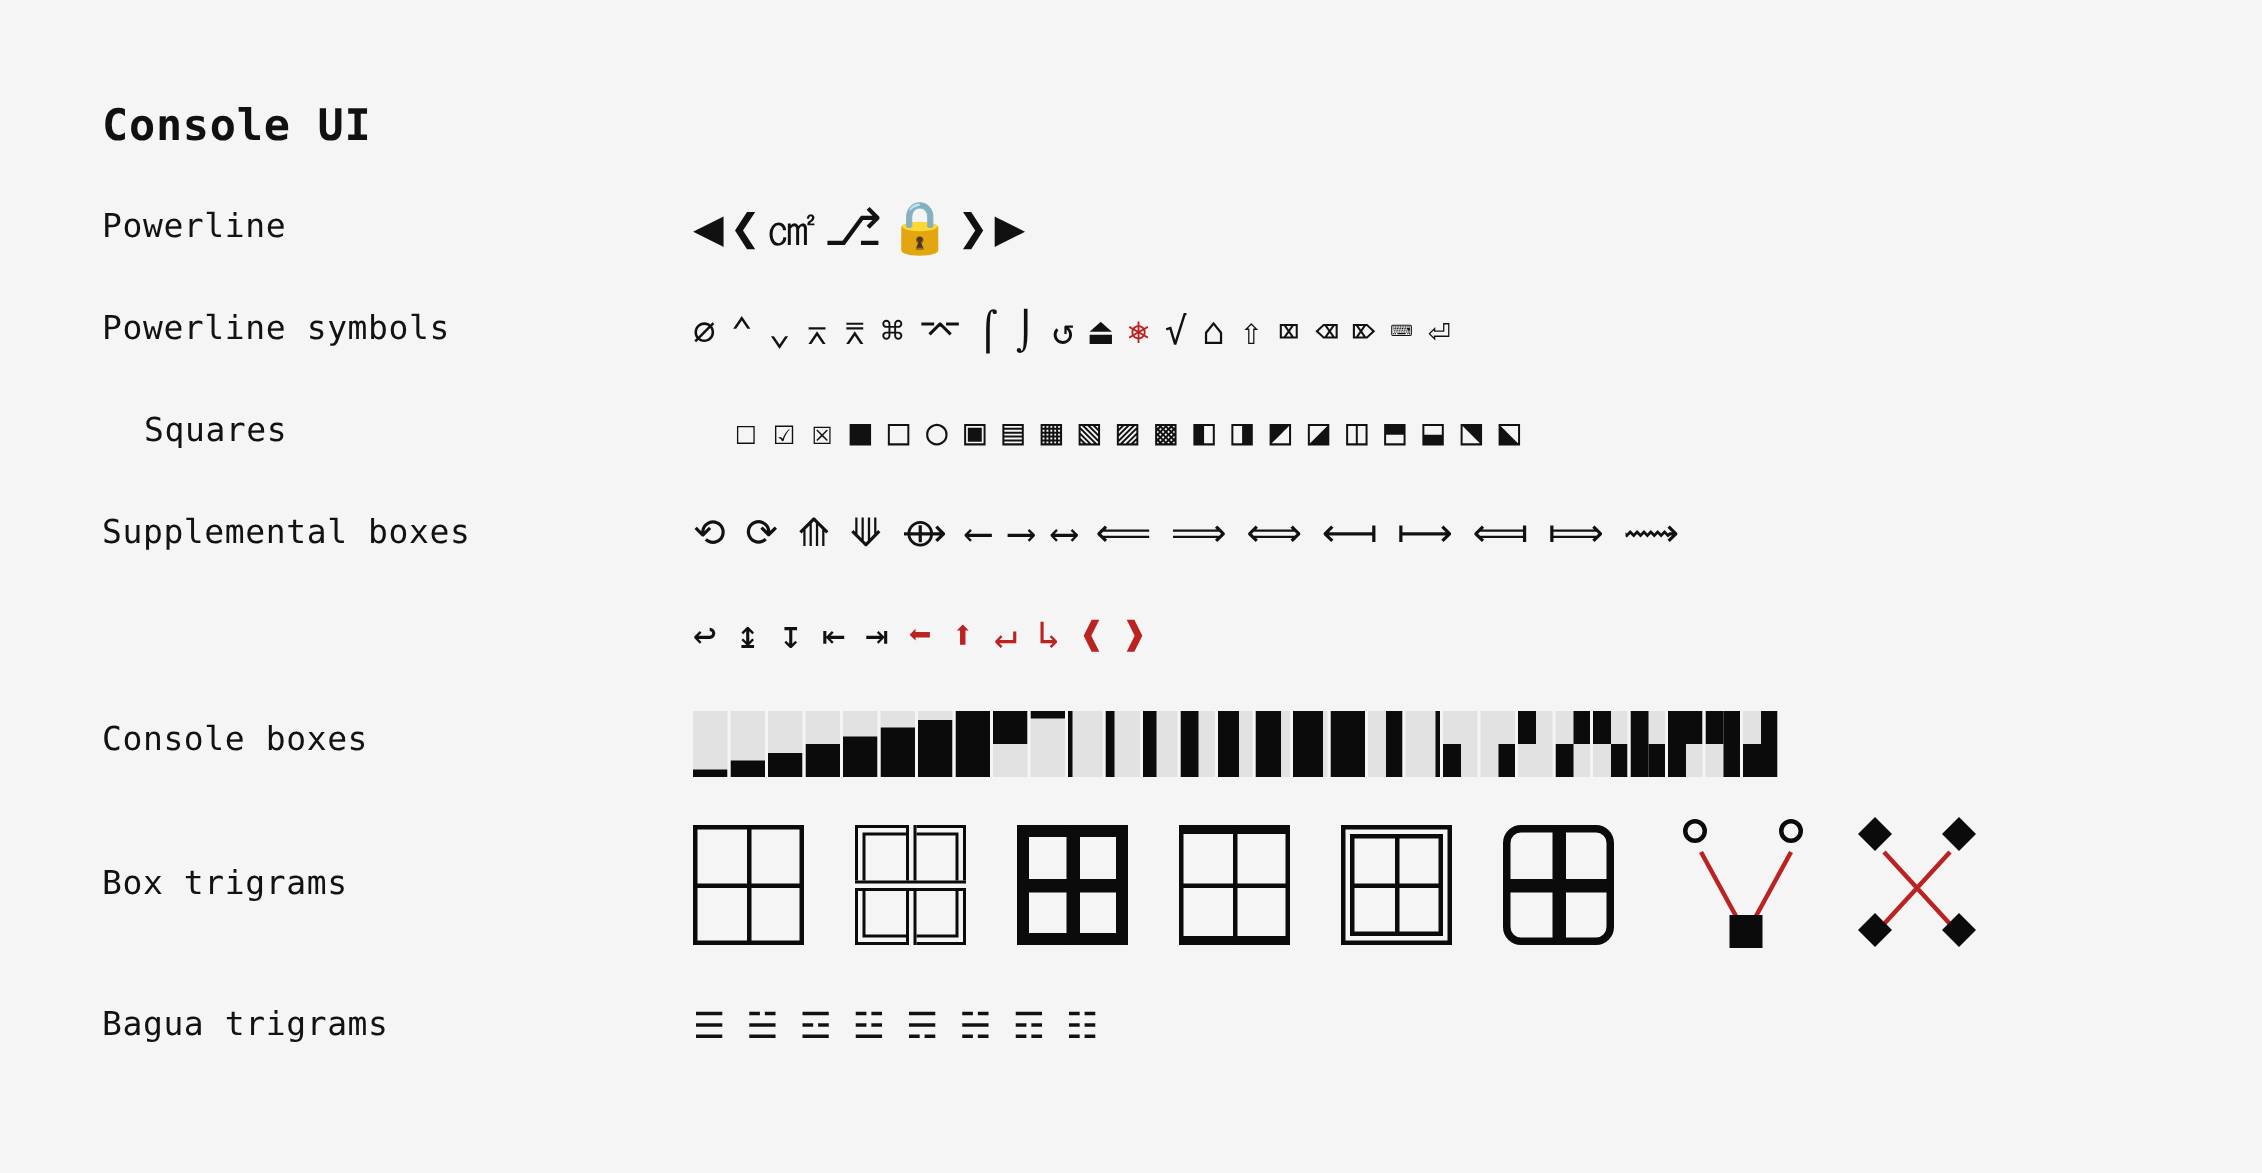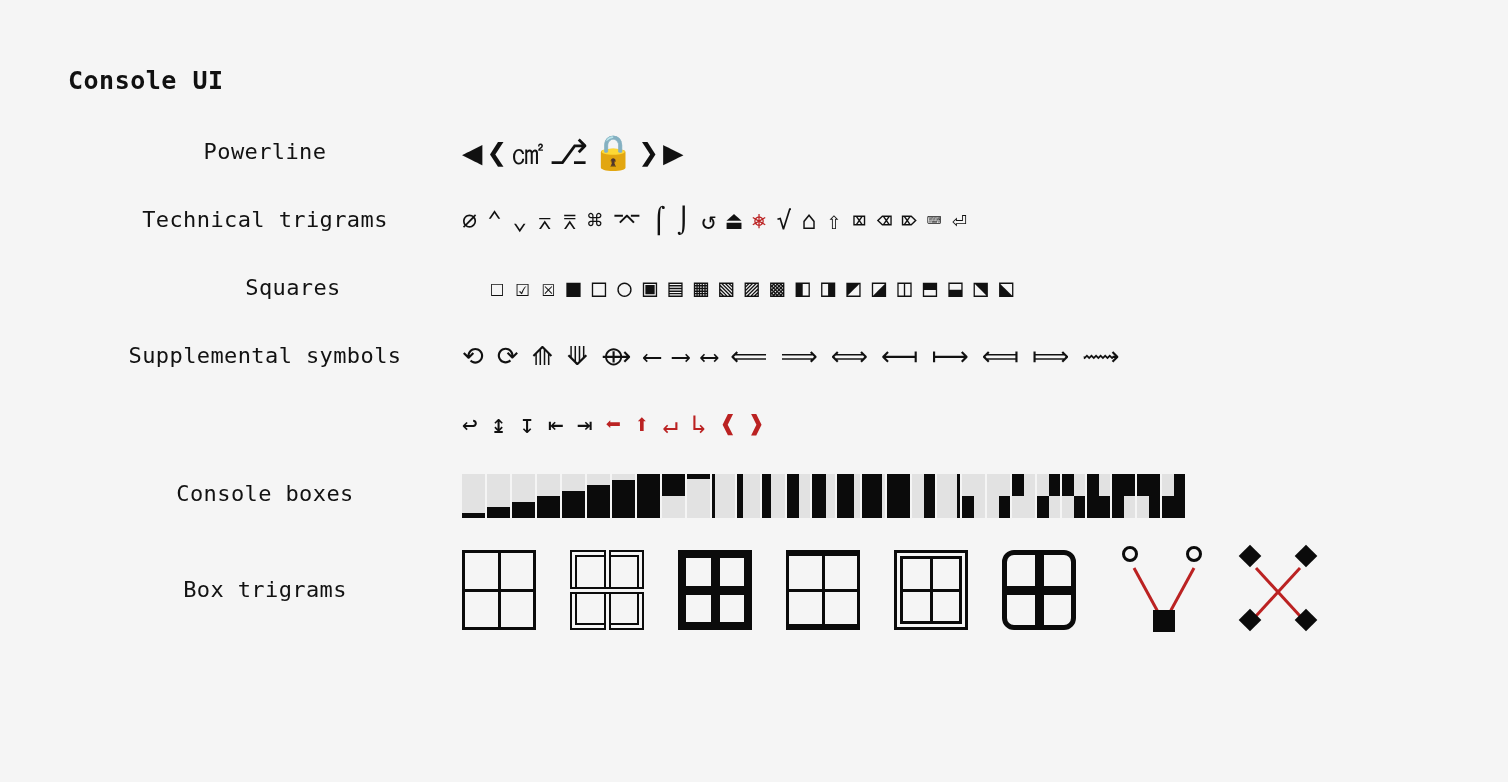--- a/index.html
+++ b/index.html
@@ -21,40 +21,39 @@
     height: 782px;
     box-sizing: border-box;
     padding: 62px 0 0 0;
   }
 
   .page-title {
     position: absolute;
     left: 68px;
     top: 66px;
     font-family: "DejaVu Sans Mono", "Liberation Mono", monospace;
-    font-size: 25px;
+    font-size: 29px;
     font-weight: bold;
     letter-spacing: 0.5px;
     color: #111111;
     white-space: nowrap;
   }
 
   .rows {
     position: absolute;
     left: 0;
     top: 118px;
     width: 1508px;
   }
 
   .row {
     position: relative;
     display: flex;
     align-items: flex-start;
     width: 1508px;
-    text-align: center;
   }
 
   .row-label {
     box-sizing: border-box;
     width: 462px;
     padding-left: 68px;
     font-family: "DejaVu Sans Mono", "Liberation Mono", monospace;
     font-size: 22px;
     font-weight: normal;
     letter-spacing: 0.4px;
@@ -206,21 +205,21 @@
           <span class="glyph">❮</span>
           <span class="glyph">㎠</span>
           <span class="glyph">⎇</span>
           <span class="glyph">🔒</span>
           <span class="glyph">❯</span>
           <span class="glyph">▶</span>
         </div>
     </div>
 
     <div class="row row-technical">
-      <div class="row-label">Technical trigrams</div>
+      <div class="row-label">Powerline symbols</div>
       <div class="row-specimens">
           <span class="glyph">⌀</span>
           <span class="glyph">⌃</span>
           <span class="glyph">⌄</span>
           <span class="glyph">⌅</span>
           <span class="glyph">⌆</span>
           <span class="glyph">⌘</span>
           <span class="glyph">⌤</span>
           <span class="glyph">⌠</span>
           <span class="glyph">⌡</span>
@@ -259,21 +258,21 @@
           <span class="glyph">◪</span>
           <span class="glyph">◫</span>
           <span class="glyph">⬒</span>
           <span class="glyph">⬓</span>
           <span class="glyph">⬔</span>
           <span class="glyph">⬕</span>
         </div>
     </div>
 
     <div class="row row-arrows1">
-      <div class="row-label">Supplemental symbols</div>
+      <div class="row-label">Supplemental boxes</div>
       <div class="row-specimens">
           <span class="glyph">⟲</span>
           <span class="glyph">⟳</span>
           <span class="glyph">⟰</span>
           <span class="glyph">⟱</span>
           <span class="glyph">⟴</span>
           <span class="glyph">⟵</span>
           <span class="glyph">⟶</span>
           <span class="glyph">⟷</span>
           <span class="glyph">⟸</span>
@@ -462,15 +461,28 @@
             <line x1="72" y1="26" x2="28" y2="74" stroke="#bb2222" stroke-width="3"></line>
           </svg>
           <span class="nd dia" style="left:14px;top:6px;"></span>
           <span class="nd dia" style="left:70px;top:6px;"></span>
           <span class="nd dia" style="left:14px;top:70px;"></span>
           <span class="nd dia" style="left:70px;top:70px;"></span>
         </div>
       </div>
     </div>
 
+    <div class="row row-bagua">
+      <div class="row-label">Bagua trigrams</div>
+      <div class="row-specimens">
+          <span class="glyph">☰</span>
+          <span class="glyph">☱</span>
+          <span class="glyph">☲</span>
+          <span class="glyph">☳</span>
+          <span class="glyph">☴</span>
+          <span class="glyph">☵</span>
+          <span class="glyph">☶</span>
+          <span class="glyph">☷</span>
+        </div>
+    </div>
 
   </div>
 </div>
 
 </body></html>

